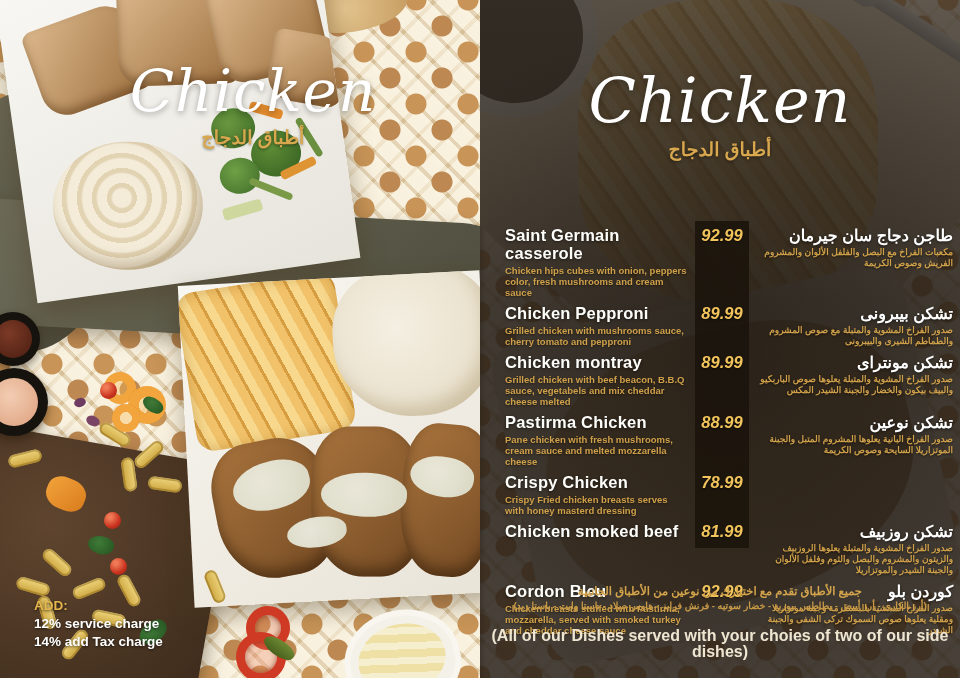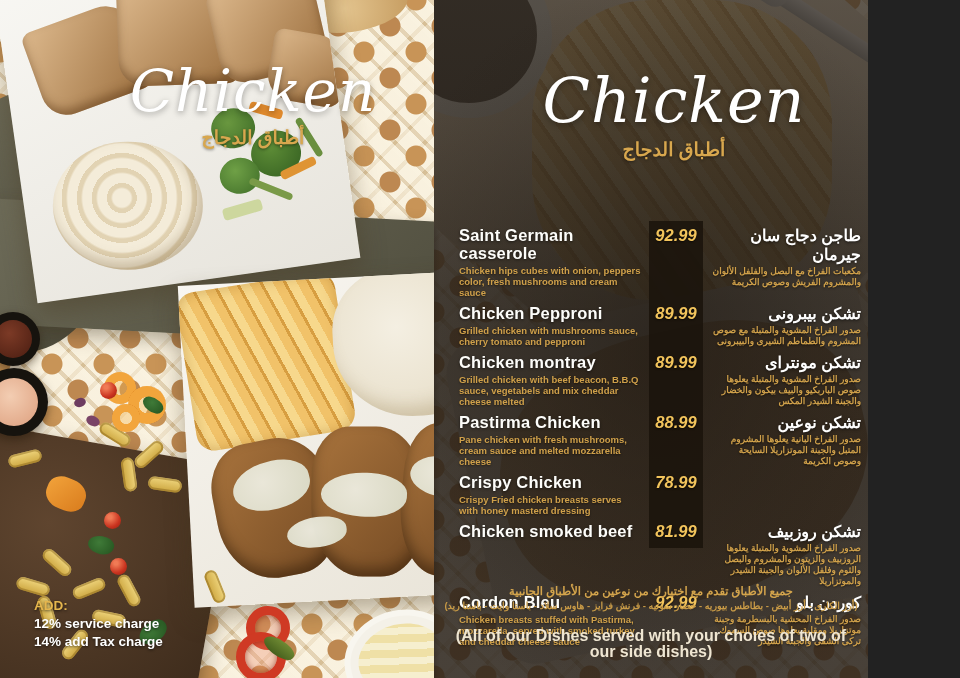--- a/index.html
+++ b/index.html
@@ -1,16 +1,16 @@
 <!DOCTYPE html>
 <html><head>
 <meta charset="utf-8">
 <style>
   html,body{margin:0;padding:0;background:#222;}
-  .menu{width:868px;height:678px;position:relative;display:flex;overflow:hidden;
+  .menu{width:960px;height:678px;position:relative;display:flex;overflow:hidden;
         font-family:"Liberation Sans",sans-serif;}
   .page{width:480px;height:678px;position:relative;overflow:hidden;
     background-color:#e9d7b5;
     background-image:
       radial-gradient(circle at 26px 26px, #bd8851 0 10px, rgba(0,0,0,0) 11px),
       radial-gradient(circle at 26px 26px, #c89457 0 10px, rgba(0,0,0,0) 11px),
       repeating-linear-gradient(45deg, rgba(255,251,238,.55) 0 5px, rgba(190,160,112,.28) 5px 9px, rgba(255,251,238,.5) 9px 21px),
       repeating-linear-gradient(-45deg, rgba(255,251,238,.45) 0 5px, rgba(190,160,112,.22) 5px 9px, rgba(255,251,238,.45) 9px 21px);
     background-size:52px 52px,52px 52px,auto,auto;
     background-position:0 0,26px 26px,0 0,0 0;}

